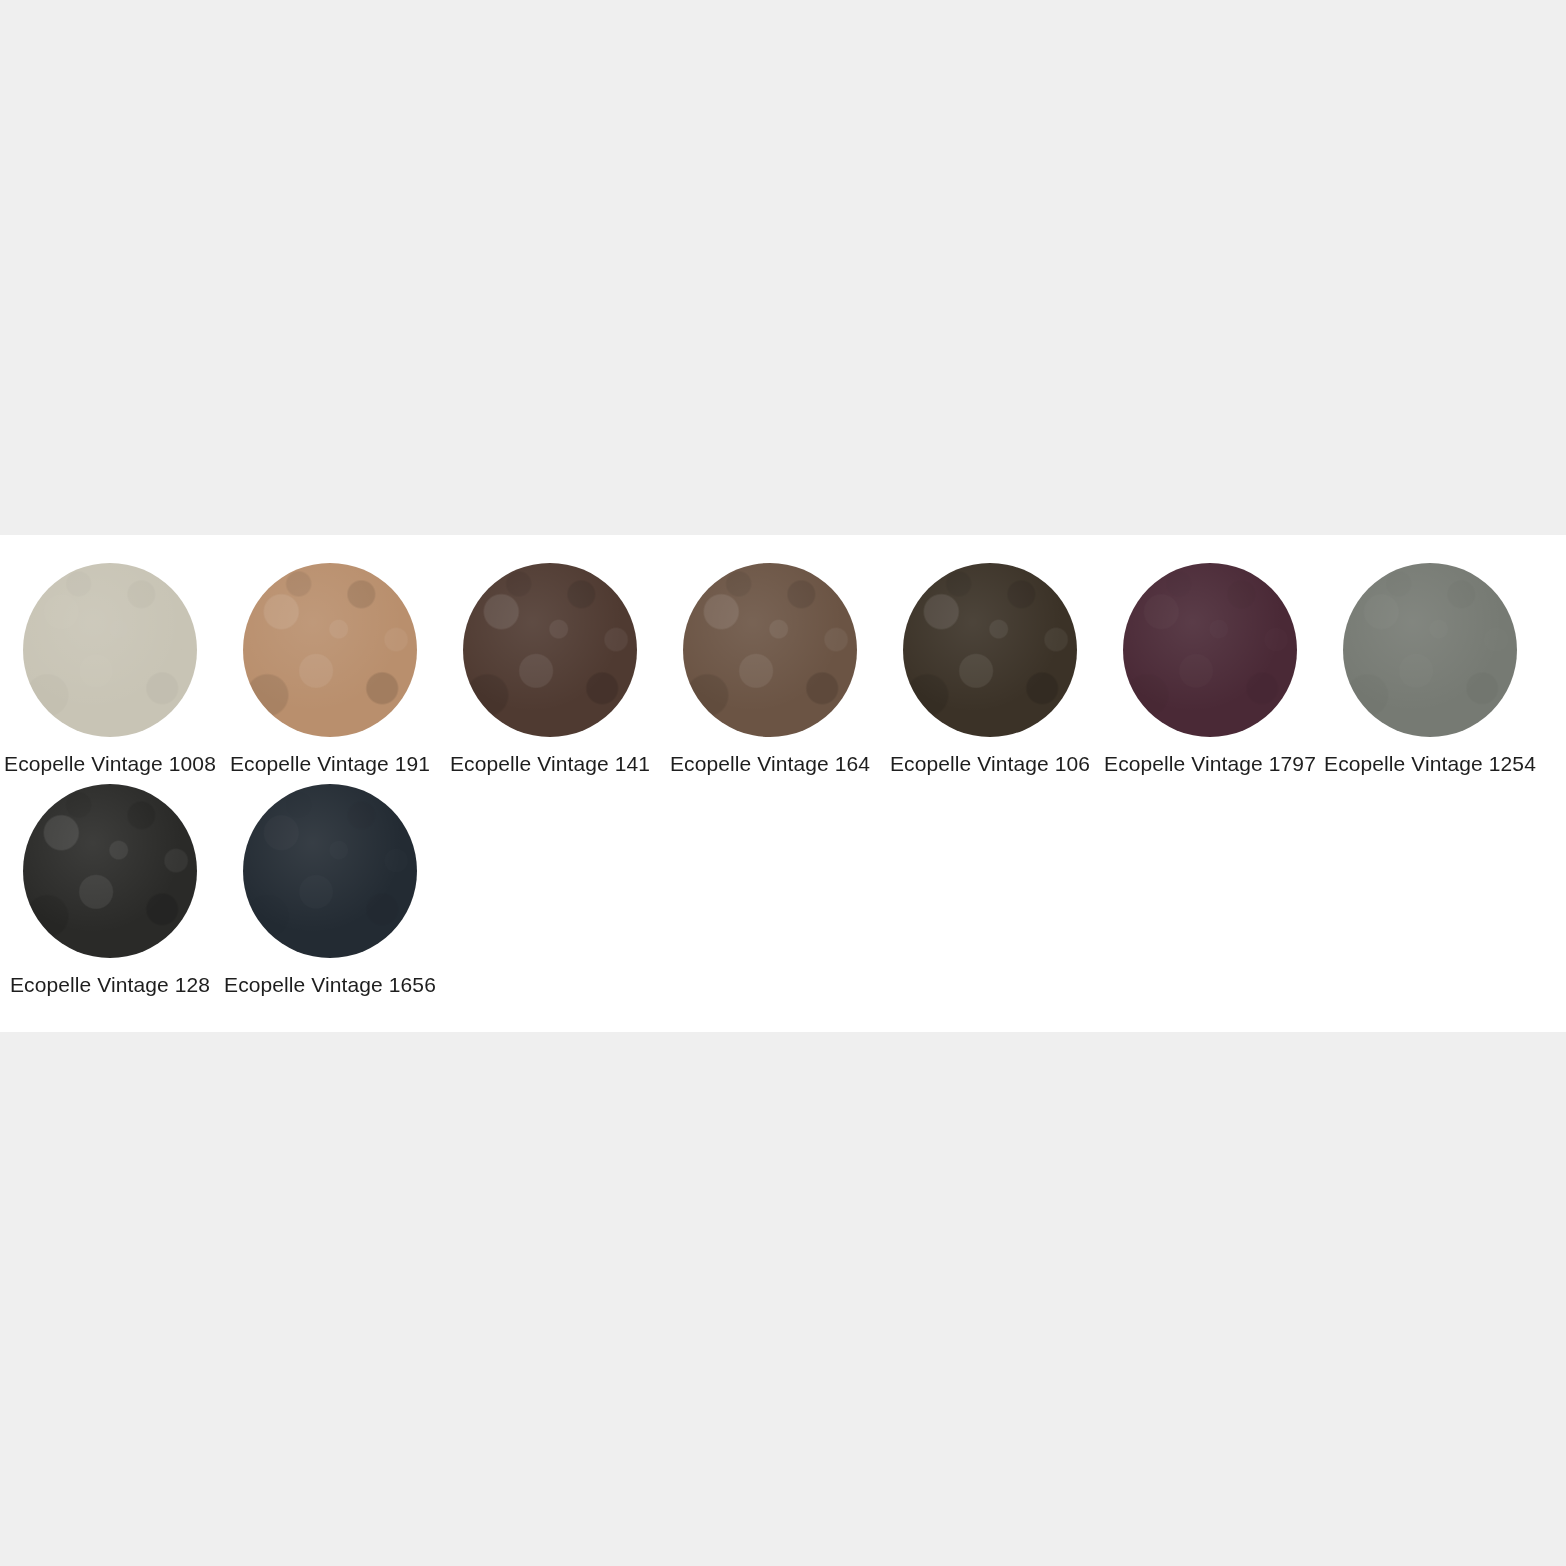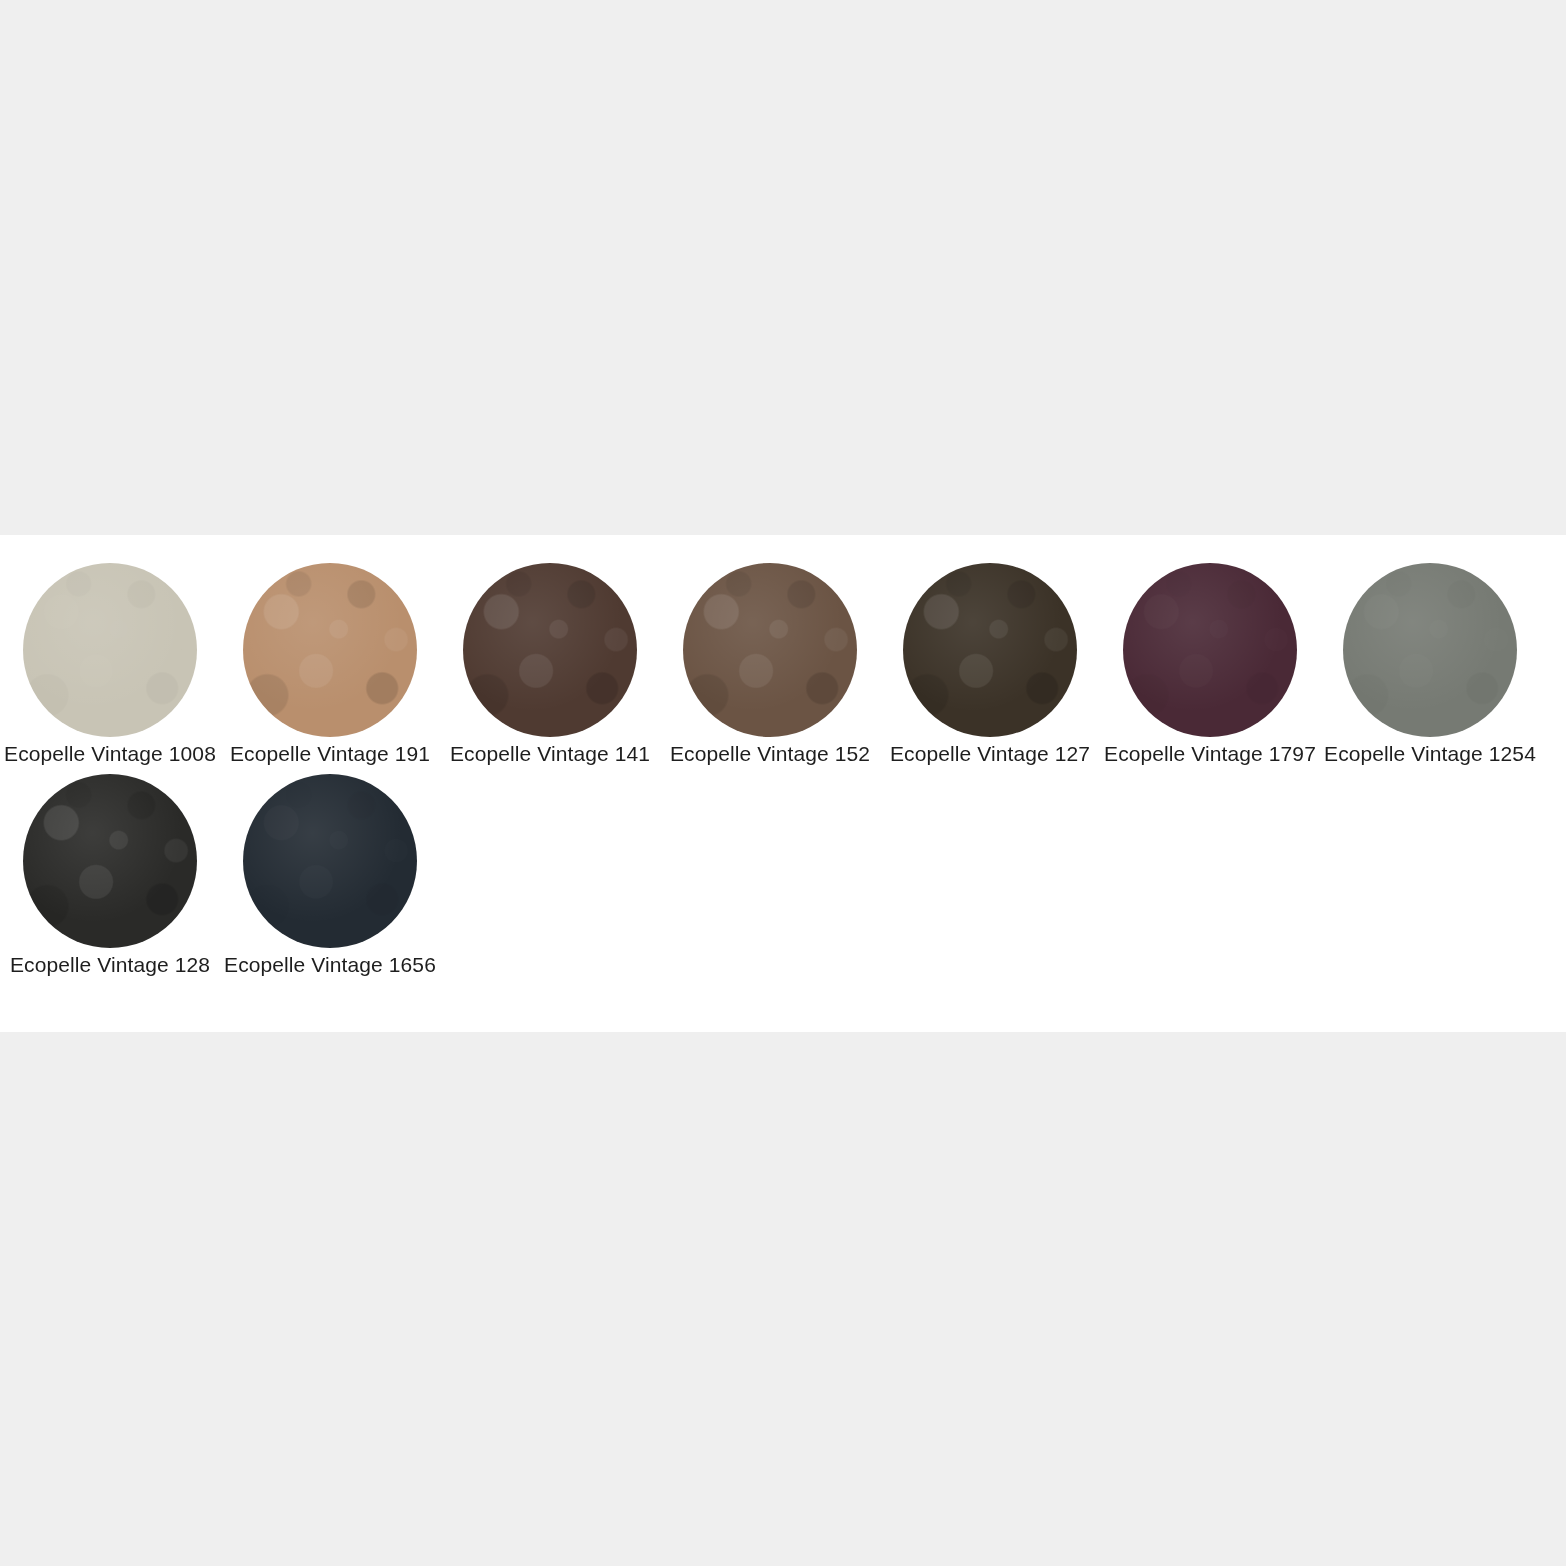--- a/index.html
+++ b/index.html
@@ -93,21 +93,21 @@
     position: absolute;
     inset: 0;
     border-radius: 50%;
     background: radial-gradient(circle at 40% 34%, rgba(255,255,255,0.09), rgba(255,255,255,0) 58%);
     pointer-events: none;
   }
   .swatch-disc.smooth::before { opacity: 0.25; }
   .swatch-disc.grainy::before { opacity: 1; }
 
   .swatch-label {
-    margin-top: 4px;
+    margin-top: 14px;
     font-size: 21px;
     line-height: 1.2;
     color: #1e1e1e;
     letter-spacing: 0.1px;
     white-space: nowrap;
     text-align: right;
     font-family: "Liberation Sans", sans-serif;
   }
 </style>
 </head>
@@ -134,27 +134,27 @@
         <div class="swatch-item">
           <div class="swatch-disc-wrap">
             <div class="swatch-disc grainy" style="background: rgb(79, 58, 49);"></div>
           </div>
           <div class="swatch-label">Ecopelle Vintage 141</div>
         </div>
         <div class="swatch-item">
           <div class="swatch-disc-wrap">
             <div class="swatch-disc grainy" style="background: rgb(107, 84, 68);"></div>
           </div>
-          <div class="swatch-label">Ecopelle Vintage 152</div>
+          <div class="swatch-label">Ecopelle Vintage 164</div>
         </div>
         <div class="swatch-item">
           <div class="swatch-disc-wrap">
             <div class="swatch-disc grainy" style="background: rgb(59, 50, 39);"></div>
           </div>
-          <div class="swatch-label">Ecopelle Vintage 127</div>
+          <div class="swatch-label">Ecopelle Vintage 106</div>
         </div>
         <div class="swatch-item">
           <div class="swatch-disc-wrap">
             <div class="swatch-disc smooth" style="background: rgb(74, 41, 54);"></div>
           </div>
           <div class="swatch-label">Ecopelle Vintage 1797</div>
         </div>
         <div class="swatch-item">
           <div class="swatch-disc-wrap">
             <div class="swatch-disc smooth" style="background: rgb(118, 122, 115);"></div>

